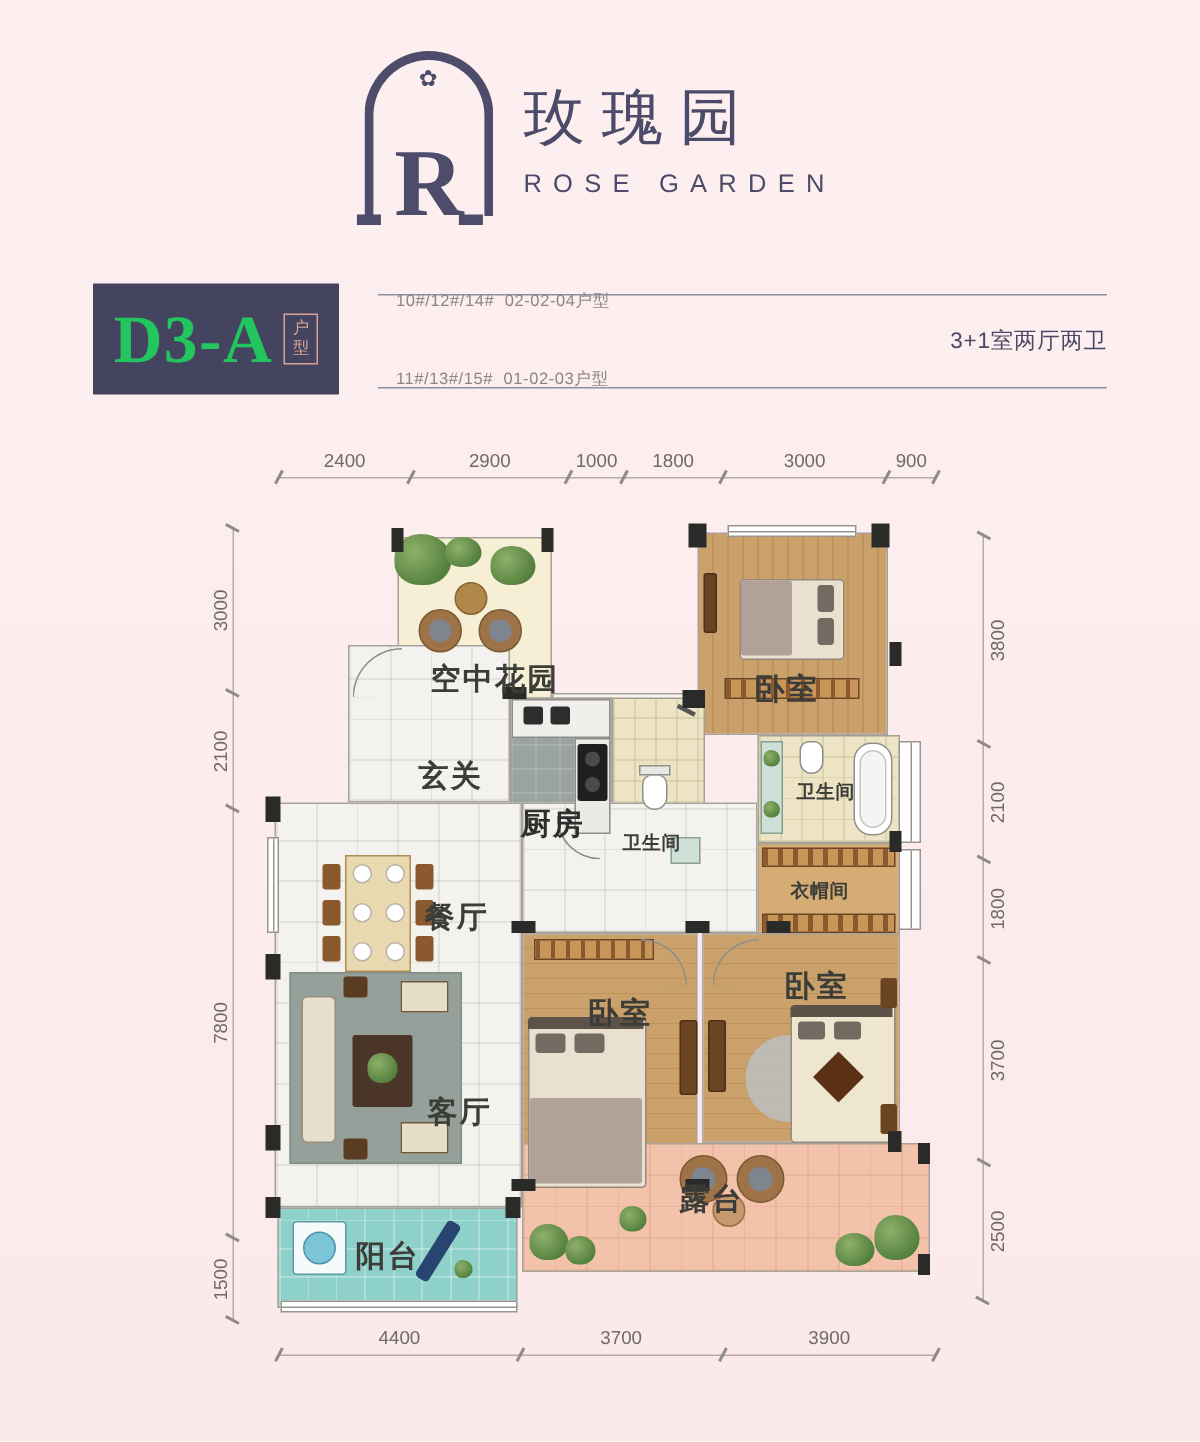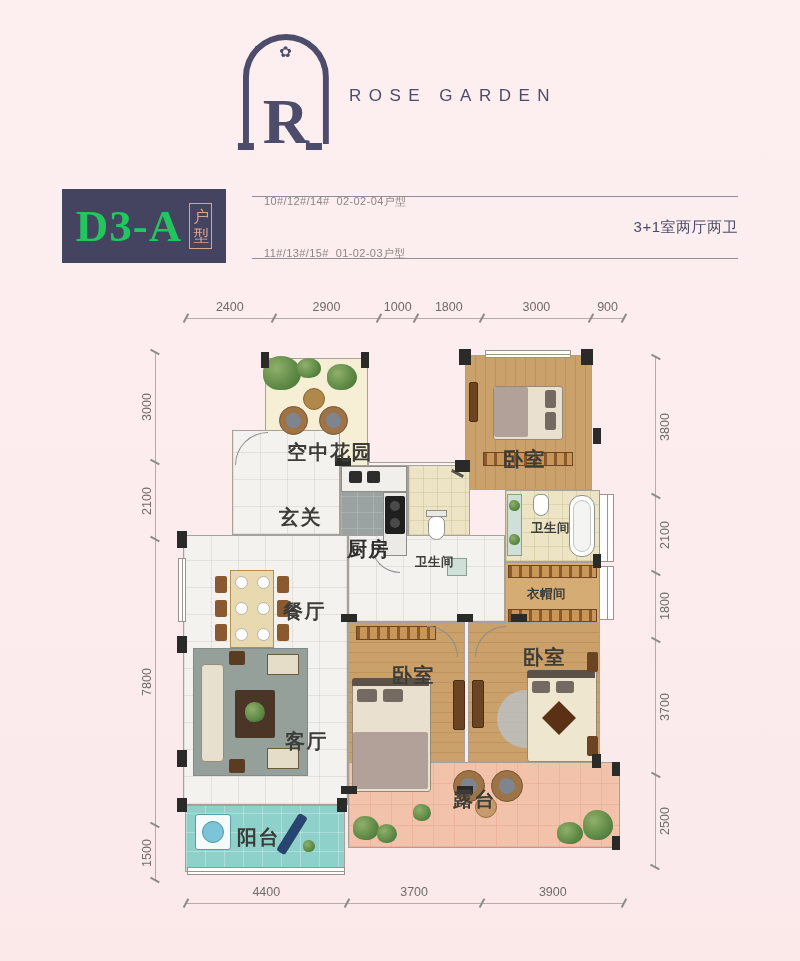--- a/index.html
+++ b/index.html
@@ -13,21 +13,21 @@
   .emblem{position:relative;width:86px;height:116px}
   .arch{position:absolute;left:0;top:0;width:74px;height:104px;border:6px solid #4d4d6b;border-bottom:none;border-radius:46px 46px 0 0}
   .arch-foot{position:absolute;bottom:0;width:16px;height:7px;background:#4d4d6b}
   .emb-letter{position:absolute;bottom:-4px;left:0;width:86px;text-align:center;font:700 64px/1 "Liberation Serif",serif;color:#4d4d6b}
   .flourish{position:absolute;top:9px;left:0;width:86px;text-align:center;font-size:15px;color:#4d4d6b;letter-spacing:1px}
   .logo-cn{font-size:41px;letter-spacing:11px;color:#4c4c6a;font-weight:500;white-space:nowrap}
   .logo-en{margin-top:7px;font-size:17px;letter-spacing:7.5px;color:#4c4c6a;white-space:nowrap}
   
   #unit-box{position:absolute;left:62px;top:189px;width:164px;height:74px;background:#454460;display:flex;align-items:center;justify-content:center;gap:7px}
   .unit-code{font:700 45px/1 "Liberation Serif",serif;color:#22c55e;letter-spacing:1px}
-  .unit-tag{width:15px;padding:3px 3px;border:1px solid #d9a391;font-size:16px;line-height:1.2;color:#d9a391;text-align:center;word-break:break-all}
+  .unit-tag{width:15px;padding:3px 3px;border:1px solid #d9a391;font-size:11px;line-height:1.2;color:#d9a391;text-align:center;word-break:break-all}
   #title-right{position:absolute;left:252px;top:196px;width:486px;height:61px;border-top:1px solid #8e8ea2;border-bottom:1px solid #8e8ea2;display:flex;align-items:center}
   .bldg{margin-left:12px;font-size:11px;line-height:1.55;color:#8d8680;letter-spacing:.4px;white-space:pre}
   .area-wrap{margin-left:34px;display:flex;align-items:baseline}
   .area-label{font-size:11px;color:#56556c;margin-right:9px;letter-spacing:1px}
   .area-value{font:500 44px/1 "Liberation Serif",serif;color:#4b4a66}
   .area-exp{font:500 20px/1 "Liberation Serif",serif;color:#4b4a66;vertical-align:18px;margin-left:2px}
   .layout-desc{margin-left:auto;margin-right:0;font-size:15px;color:#4b4a66;letter-spacing:.5px}
   
   .dim-h{position:absolute;display:flex;height:16px}
   .dim-h .seg{position:relative;border-bottom:1px solid #b5aba8;height:16px}
@@ -78,20 +78,21 @@
 
 <div id="logo">
   <div class="emblem">
     <div class="arch"></div>
     <div class="arch-foot" style="left:-5px"></div>
     <div class="arch-foot" style="left:63px"></div>
     <div class="flourish">✿</div>
     <div class="emb-letter">R</div>
   </div>
   <div>
+    <div class="logo-cn">玫瑰园</div>
     <div class="logo-en">ROSE GARDEN</div>
   </div>
 </div>
 
 <div id="unit-box">
   <span class="unit-code">D3-A</span>
   <span class="unit-tag">户型</span>
 </div>
 <div id="title-right">
   <div class="bldg">

